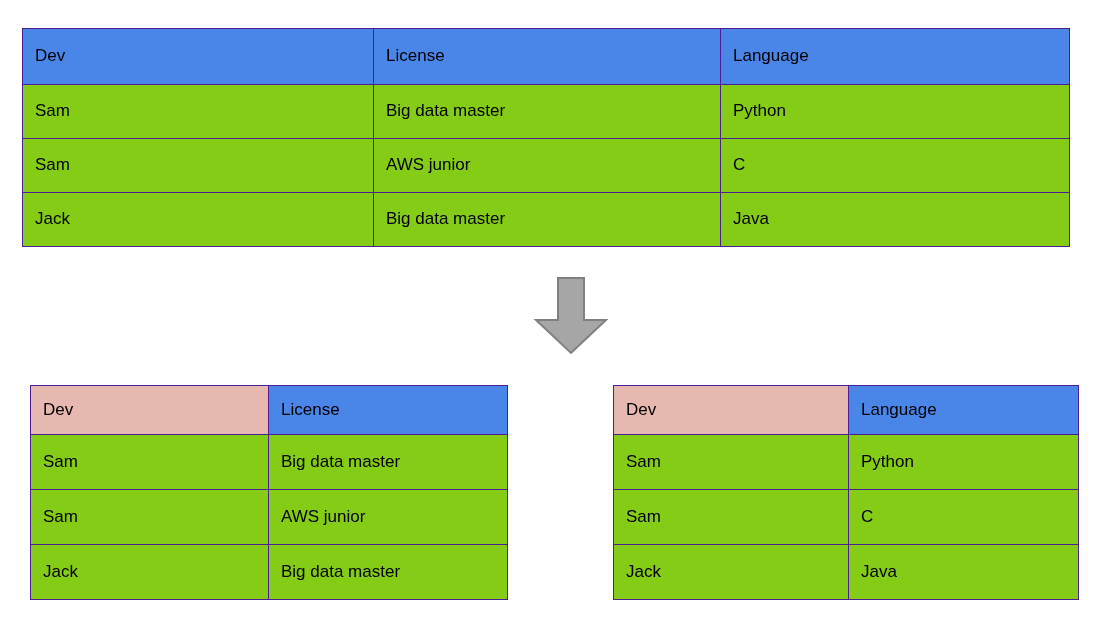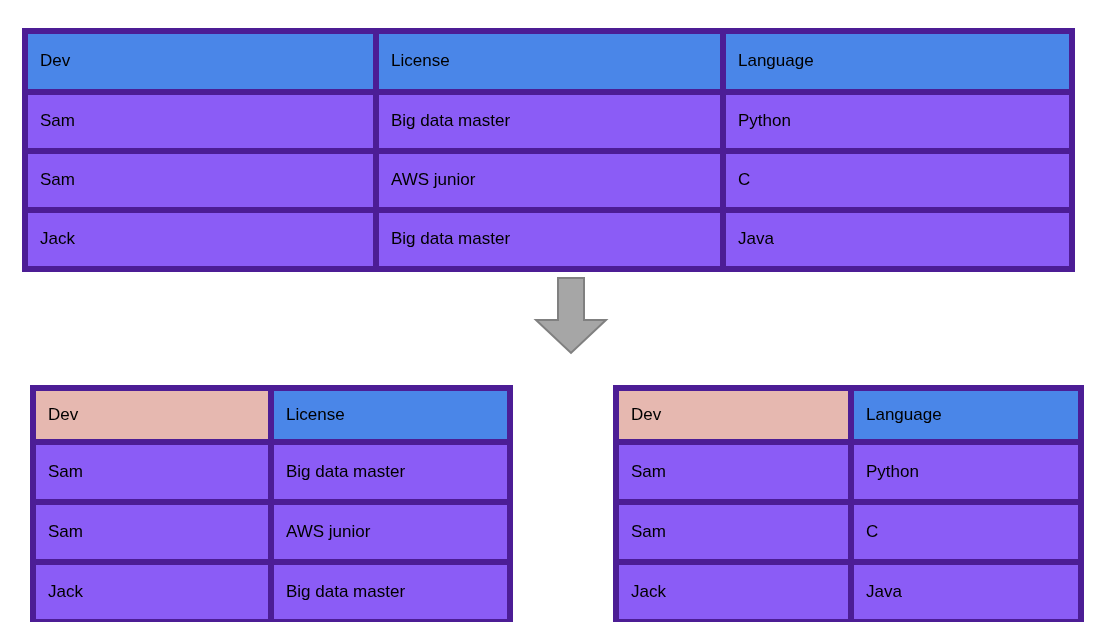--- a/index.html
+++ b/index.html
@@ -21,40 +21,40 @@
   }
 
   
   .tbl {
     position: absolute;
     border-collapse: collapse;
     table-layout: fixed;
     background: #ffffff;
   }
   .tbl td {
-    border: 6px solid #4c1d95;
+    border: 1px solid #4c1d95;
     padding: 0 12px;
     font-size: 17px;
     line-height: 1.2;
     color: #000000;
     vertical-align: middle;
     white-space: nowrap;
     overflow: hidden;
   }
   .tbl tr.head td {
     color: #000000;
   }
   td.h-blue {
     background: #4a86e8;
   }
   td.h-pink {
     background: #e6b8b0;
   }
   td.body-cell {
-    background: #8b5cf6;
+    background: #84cc16;
   }
 
   
   #table-source {
     left: 22px;
     top: 28px;
     width: 1047px;
   }
   #table-source tr.head td { height: 55px; }
   #table-source tr.row td  { height: 53px; }

